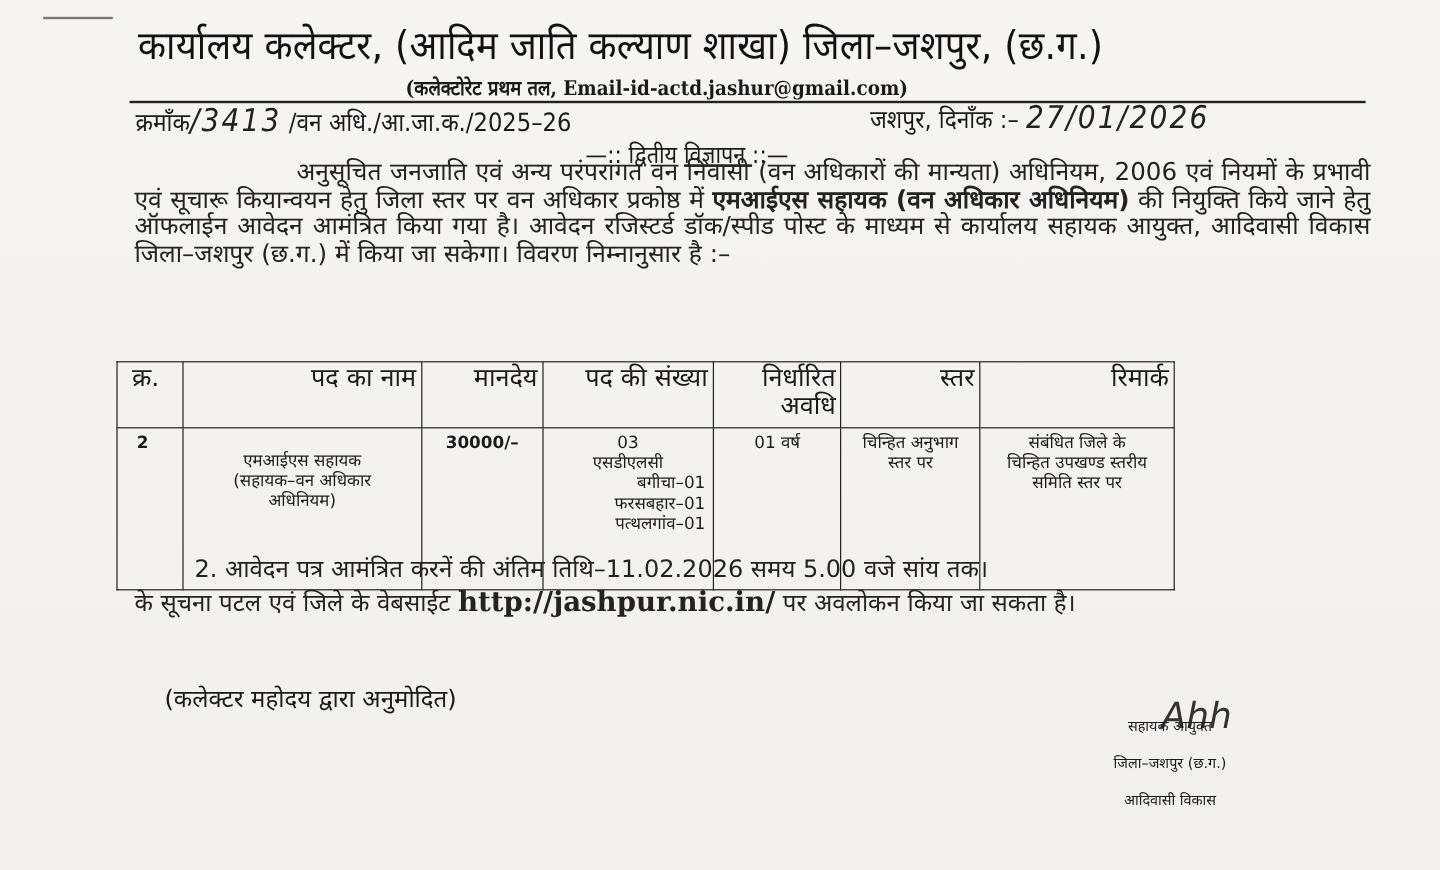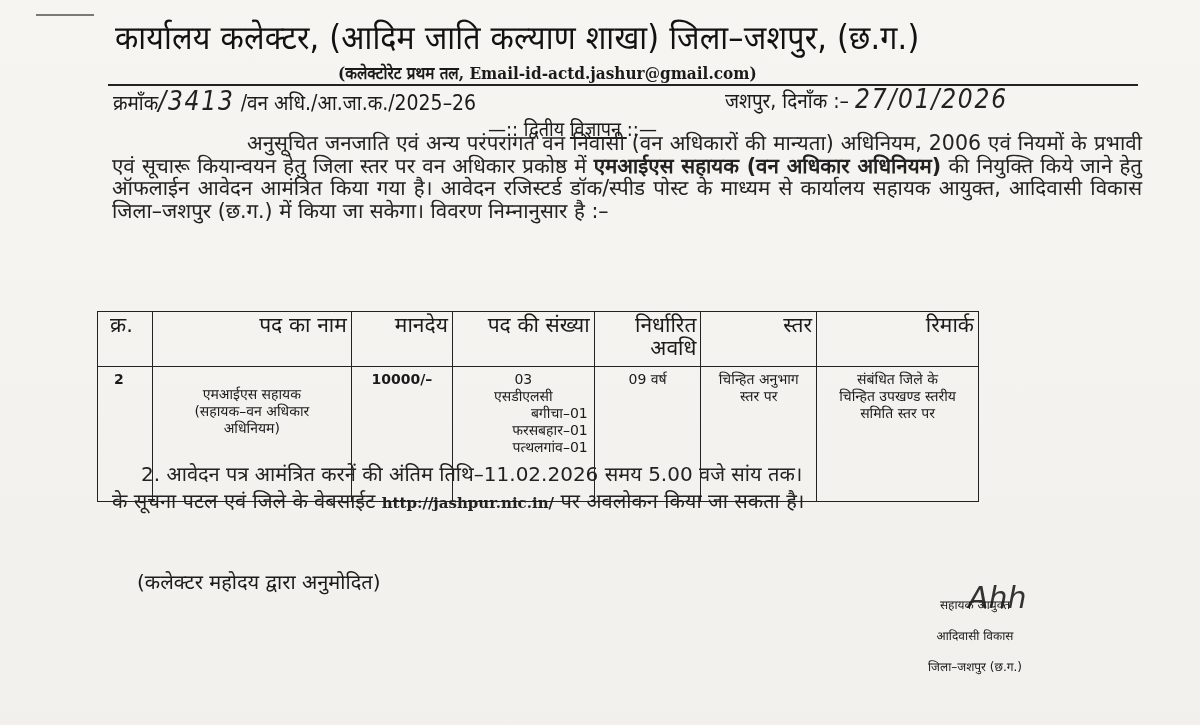--- a/index.html
+++ b/index.html
@@ -17,30 +17,30 @@
   .subtitle { left:338px; top:61px; font-size:17px; font-weight:bold; font-family:"DejaVu Serif","Liberation Serif",serif; transform:scaleX(0.9); transform-origin:left top; }
   .rule { position:absolute; left:108px; top:84px; width:1030px; height:2px; background:#222; }
   .ref-line { left:113px; top:86px; font-size:21px; transform:scaleX(0.9); transform-origin:left top; }
   .hand { font-family:"DejaVu Sans", sans-serif; font-style:italic; font-size:26px; color:#222; letter-spacing:2px; font-weight:300; }
   .date-line { left:725px; top:84px; font-size:21px; transform:scaleX(0.9); transform-origin:left top; }
   .heading { left:488px; top:115px; font-size:20px; transform:scaleX(0.9); transform-origin:left top; }
   .heading u { text-decoration:underline; }
   .para { position:absolute; left:112px; top:132px; width:1030px; font-size:20.5px; line-height:22.5px; text-align:justify; color:#222; }
   .para .indent { display:inline-block; width:135px; }
   .para b { font-weight:bold; }
-  table.posts { position:absolute; left:97px; top:311px; width:882px; border-collapse:collapse; font-size:14px; }
+  table.posts { position:absolute; left:97px; top:301px; width:882px; border-collapse:collapse; font-size:14px; }
   table.posts th, table.posts td { border:1.6px solid #222; vertical-align:top; text-align:center; }
   table.posts th { font-weight:normal; font-size:21px; height:50px; padding:2px 4px; line-height:23px;text-align:right; }
   table.posts td { padding:4px 6px; height:96px; line-height:17px; font-size:14px; }
   .footer-lines { position:absolute; left:112px; top:461px; width:1030px; font-size:20px; line-height:27px; color:#222; }
-  .footer-lines .line2 { margin-left:29px; }
+  .footer-lines .line2 { margin-left:50px; }
   .approved { position:absolute; left:137px; top:568px; font-size:20px; }
   .sign { position:absolute; left:840px; top:590px; width:270px; text-align:center; font-size:12px; line-height:31px; }
   .signature { position:absolute; left:952px; top:580px; font-size:30px; font-style:italic; color:#333;margin-left:16px; }
-  .url { font-family:"DejaVu Serif","Liberation Serif",serif; font-weight:bold; font-size:15px; }
+  .url { font-family:"DejaVu Serif","Liberation Serif",serif; font-weight:bold; font-size:23px; }
 </style>
 </head>
 <body>
 
 <div class="paper">
   <div class="corner-mark"></div>
 
   <div class="abs title">कार्यालय कलेक्टर, (आदिम जाति कल्याण शाखा) जिला–जशपुर, (छ.ग.)</div>
   <div class="abs subtitle">(कलेक्टोरेट प्रथम तल,  Email-id-actd.jashur@gmail.com)</div>
   <div class="rule"></div>
@@ -79,43 +79,43 @@
         <th>पद की संख्या</th>
         <th>निर्धारित अवधि</th>
         <th>स्तर</th>
         <th>रिमार्क</th>
       </tr>
     </thead>
     <tbody>
       <tr>
         <td style="text-align:left;padding-left:16px;font-weight:bold">2</td>
         <td style="padding:19px 30px">एमआईएस सहायक (सहायक–वन अधिकार अधिनियम)</td>
-        <td style="font-weight:bold">10000/–</td>
+        <td style="font-weight:bold">30000/–</td>
         <td>
           <div>03</div>
           <div>एसडीएलसी</div>
           <div style="text-align:right;padding-left:4px">
             <div><span style="display:inline-block;width:66px">बगीचा</span><span>–01</span></div>
             <div><span style="display:inline-block;width:66px">फरसबहार</span><span>–01</span></div>
             <div><span style="display:inline-block;width:66px">पत्थलगांव</span><span>–01</span></div>
           </div>
         </td>
-        <td>09 वर्ष</td>
+        <td>01 वर्ष</td>
         <td style="padding:4px 14px">चिन्हित अनुभाग स्तर पर</td>
         <td style="padding:4px 22px">संबंधित जिले के चिन्हित उपखण्ड स्तरीय समिति स्तर पर</td>
       </tr>
     </tbody>
   </table>
 
   <div class="footer-lines">
     <div class="line2">2. आवेदन पत्र आमंत्रित करनें की अंतिम तिथि–11.02.2026 समय 5.00 वजे सांय तक।</div>
     <div><span>के सूचना पटल एवं जिले के वेबसाईट </span><span class="url">http://jashpur.nic.in/</span><span> पर अवलोकन किया जा सकता है।</span></div>
   </div>
 
   <div class="approved">(कलेक्टर महोदय द्वारा अनुमोदित)</div>
 
   <div class="signature">Ahh</div>
   <div class="sign">
     <div>सहायक आयुक्त</div>
+    <div>जिला–जशपुर (छ.ग.)</div>
     <div>आदिवासी विकास</div>
-    <div>जिला–जशपुर (छ.ग.)</div>
   </div>
 </div>
 
 </body></html>

